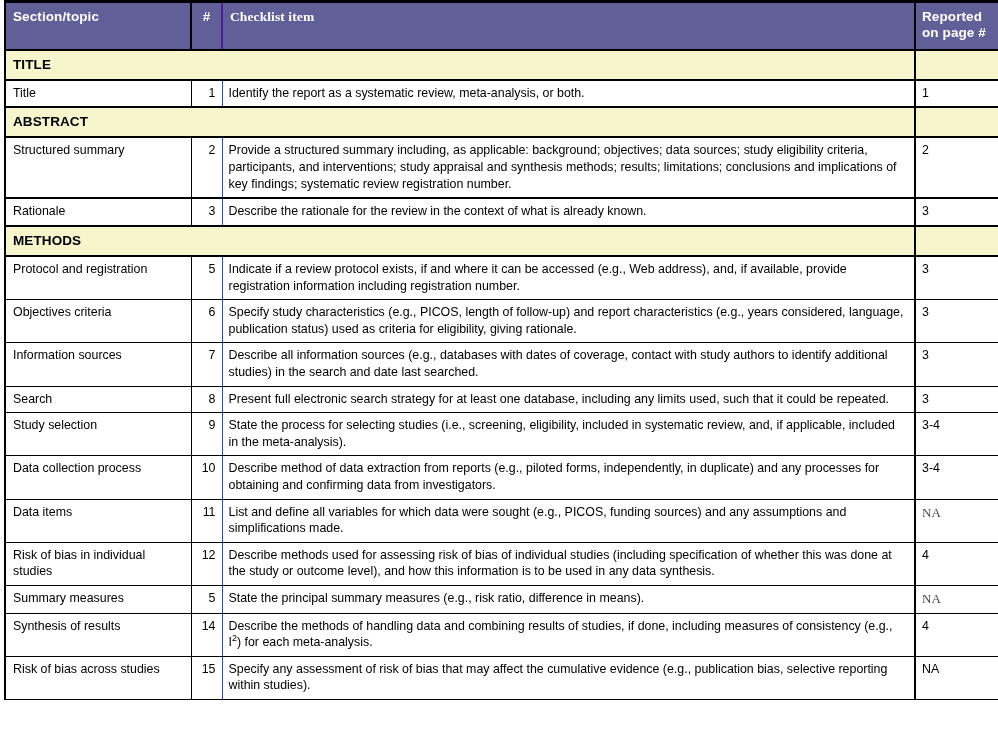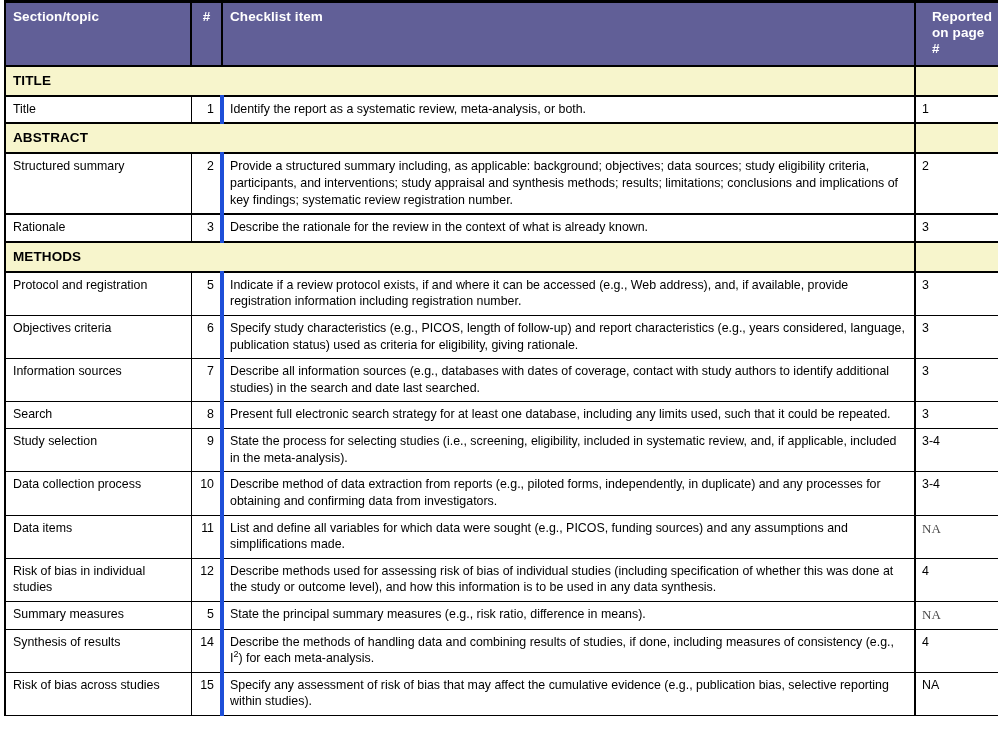--- a/index.html
+++ b/index.html
@@ -50,25 +50,26 @@
     line-height: 1.18;
     letter-spacing: 0.1px;
   }
   thead th.th-num {
     text-align: center;
     padding-left: 0;
     padding-right: 0;
     border-left: 2px solid #000000;
   }
   thead th.th-item {
-    border-left: 2px solid #000000;
+    border-left: 2px solid #4c1d95;
+    font-family: Liberation Serif, serif;
   }
   thead th.th-page {
     border-left: 2px solid #000000;
-    padding-left: 16px;
+    padding-left: 6px;
   }
 
   
   tr.section-row td {
     background: #F7F5CC;
     border-top: 2px solid #000000;
     border-bottom: 2px solid #000000;
     height: 23px;
   }
   tr.section-row td.sec-label {
@@ -93,21 +94,21 @@
   }
   tr.item-row td.cell-section {
     padding: 4px 5px 5px 7px;
   }
   tr.item-row td.cell-num {
     border-left: 1px solid #000000;
     text-align: right;
     padding: 4px 6px 5px 2px;
   }
   tr.item-row td.cell-item {
-    border-left: 4px solid #1d4ed8;
+    border-left: 1px solid #1d4ed8;
     padding: 4px 8px 5px 6px;
   }
   tr.item-row td.cell-page {
     border-left: 2px solid #000000;
     padding: 4px 5px 5px 6px;
   }
   tr.item-row.thick-below td { border-bottom: 2px solid #000000; }
 
   .na {
     font-family: "Liberation Serif", serif;

